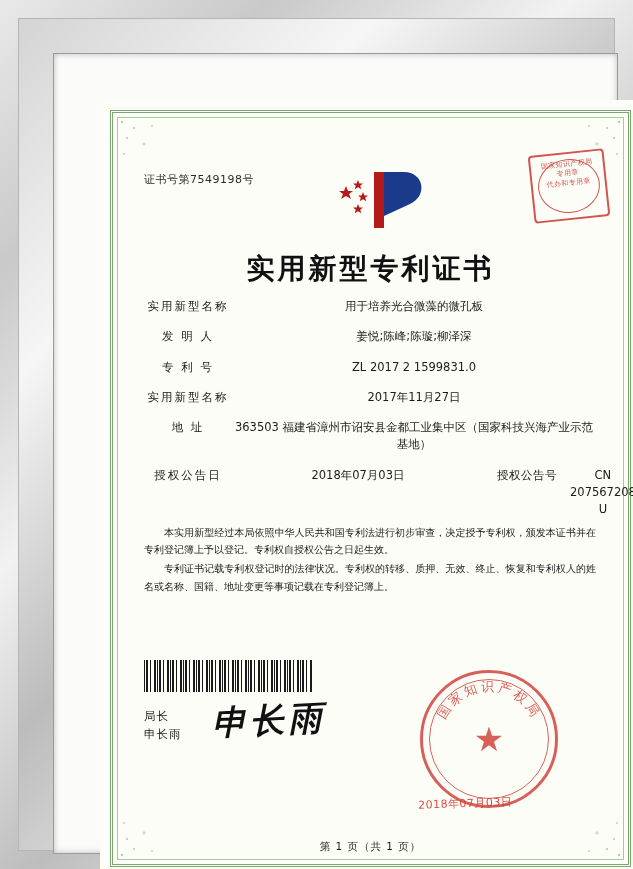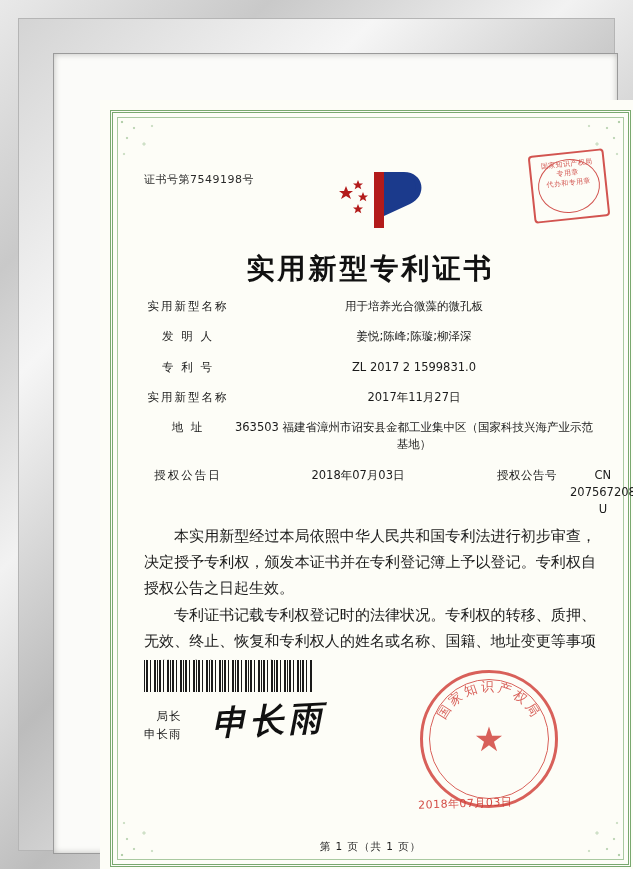--- a/index.html
+++ b/index.html
@@ -168,21 +168,21 @@
     white-space: nowrap;
   }
   .pub-value { flex: 1; }
 
   
   .body-text {
     position: absolute;
     left: 44px;
     top: 424px;
     width: 452px;
-    font-size: 15px;
+    font-size: 10px;
     line-height: 1.72;
     color: #1b1b1b;
     text-align: justify;
   }
   .body-text p {
     margin: 0 0 2px 0;
     text-indent: 2em;
   }
 
   
@@ -200,21 +200,20 @@
 
   
   .sig-label {
     position: absolute;
     left: 44px;
     top: 607px;
     font-size: 11.5px;
     line-height: 1.6;
     color: #1b1b1b;
     letter-spacing: 1px;
-    text-align: right;
   }
   .signature {
     position: absolute;
     left: 112px;
     top: 598px;
     font-family: "DejaVu Serif", "Liberation Serif", serif;
     font-size: 34px;
     font-style: italic;
     font-weight: bold;
     color: #111;

